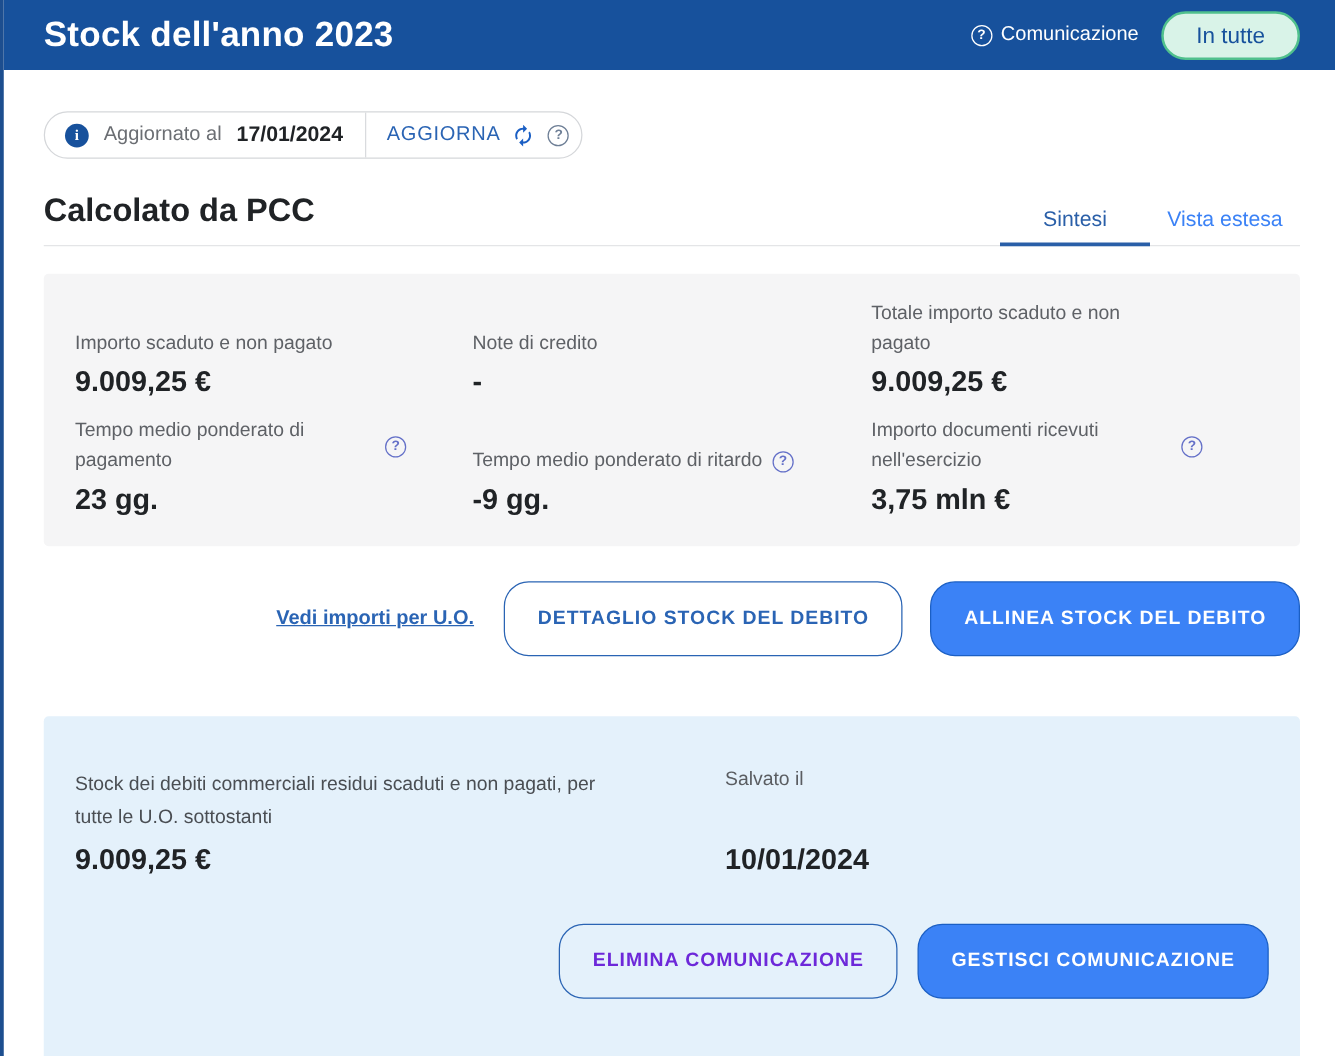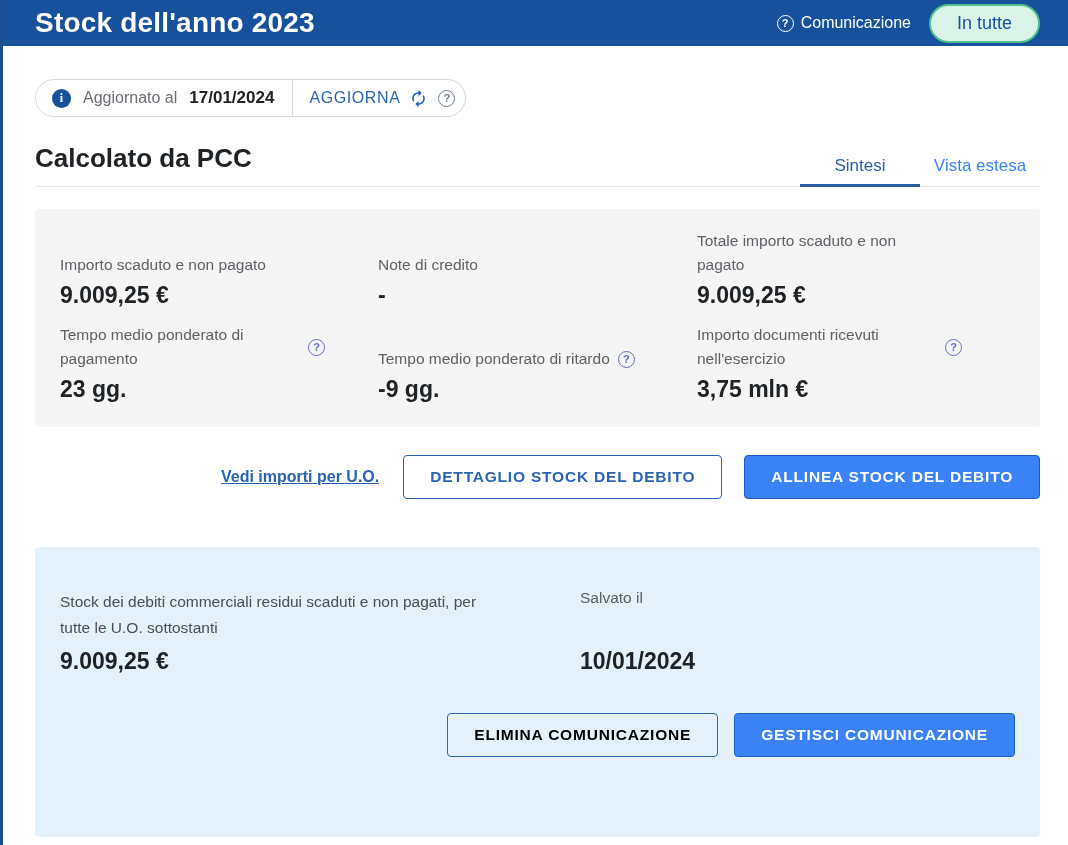--- a/index.html
+++ b/index.html
@@ -8,21 +8,21 @@
     position:relative;
     width:1068px; height:845px;
     overflow:hidden;
     background:#fff;
     font-family:"Liberation Sans", sans-serif;
     border-left:3px solid #1d4e8f;
   }
 
   
   .header {
-    height:46px; background:#17519c;
+    height:56px; background:#17519c;
     display:flex; align-items:center; justify-content:space-between;
     padding:0 28px 0 32px;
   }
   .header-title { color:#fff; font-size:28px; font-weight:bold; letter-spacing:0.2px; }
   .header-right { display:flex; align-items:center; gap:18px; }
   .comm-wrap { display:flex; align-items:center; gap:7px; color:#fff; }
   .comm-label { font-size:16px; font-weight:normal;text-align:right; }
   .qicon {
     display:inline-flex; align-items:center; justify-content:center;
     width:17px; height:17px; border:1.6px solid currentColor; border-radius:50%;
@@ -86,39 +86,39 @@
   .metric-label { color:#5e6166; font-size:15.5px; line-height:1.55; max-width:240px; }
   .qicon.indigo { color:#6470c8; cursor:pointer; }
   .metric-value { color:#202326; font-size:23px; font-weight:bold; margin-top:5px; }
 
   
   .actions-row {
     margin-top:28px; display:flex; align-items:center; justify-content:flex-end; gap:22px;
   }
   .uo-link { color:#2a64b4; font-size:16px; font-weight:600; text-decoration:underline; margin-right:2px; }
   .btn {
-    height:44px; border-radius:4px; padding:0 26px; font-family:inherit;
+    height:60px; border-radius:20px; padding:0 26px; font-family:inherit;
     font-size:15.5px; font-weight:600; letter-spacing:0.8px; cursor:pointer; white-space:nowrap;
   }
   .btn-outline { background:#fff; border:1px solid #2a64b4; color:#2a64b4; }
   .btn-fill { background:#3b82f6; border:1px solid #1b5fc4; color:#fff; }
 
   
   .comm-card {
     margin-top:48px; background:#e4f1fb; border-radius:4px;
     padding:26px 25px 20px; height:290px;
   }
   .comm-title { font-size:17px; font-weight:bold; color:#202326; }
   .comm-grid { margin-top:16px; display:grid; grid-template-columns:520px auto; align-items:stretch; }
   .comm-cell { display:flex; flex-direction:column; justify-content:space-between; }
   .comm-desc { color:#4a4e53; font-size:15.5px; line-height:1.65; max-width:432px; }
   .comm-value { color:#202326; font-size:23px; font-weight:bold; margin-top:8px; }
   .comm-saved-label { color:#5a5d61; font-size:15.5px; }
   .comm-actions { margin-top:38px; display:flex; justify-content:flex-end; gap:16px; }
-  .btn-outline-blue { background:#e4f1fb; border:1px solid #2a64b4; color:#000000; }
+  .btn-outline-blue { background:#e4f1fb; border:1px solid #2a64b4; color:#6d28d9; }
 </style>
 </head>
 <body>
 
 <div class="page">
 
   <div class="header">
     <div class="header-title">Stock dell'anno 2023</div>
     <div class="header-right">
       <div class="comm-wrap">

